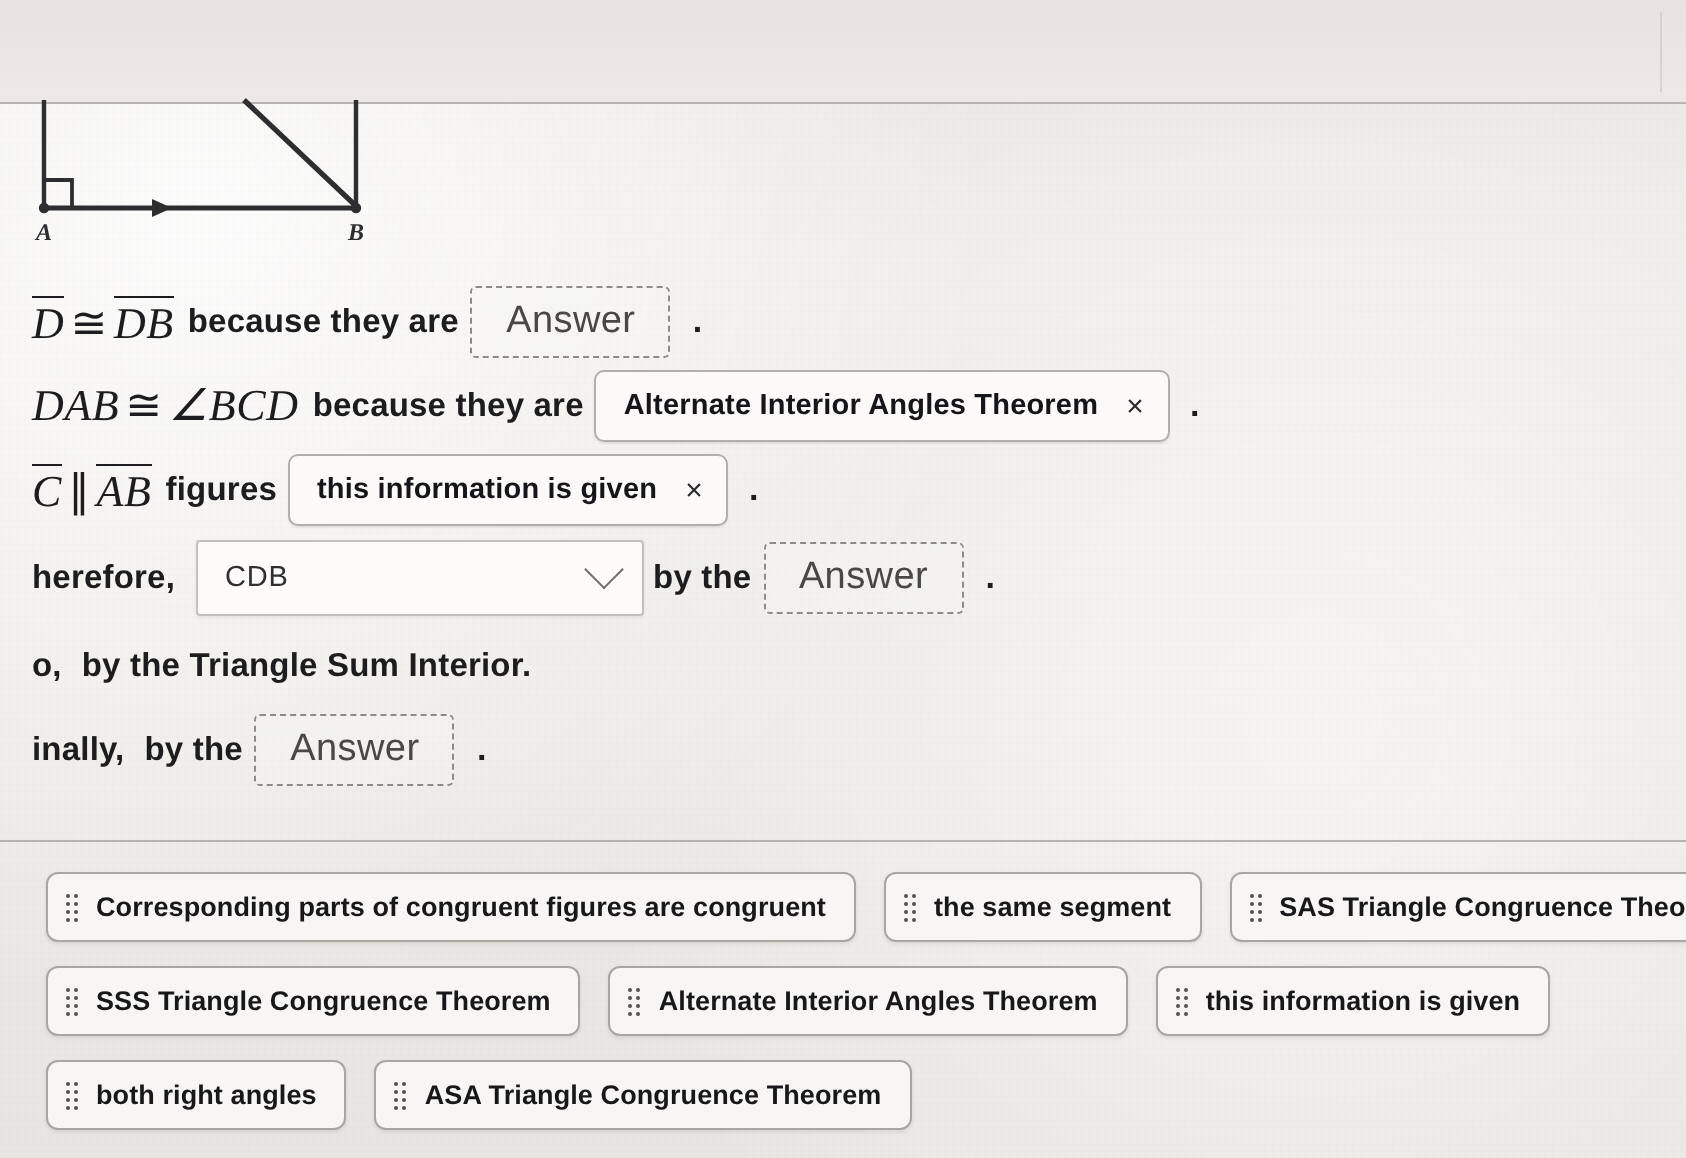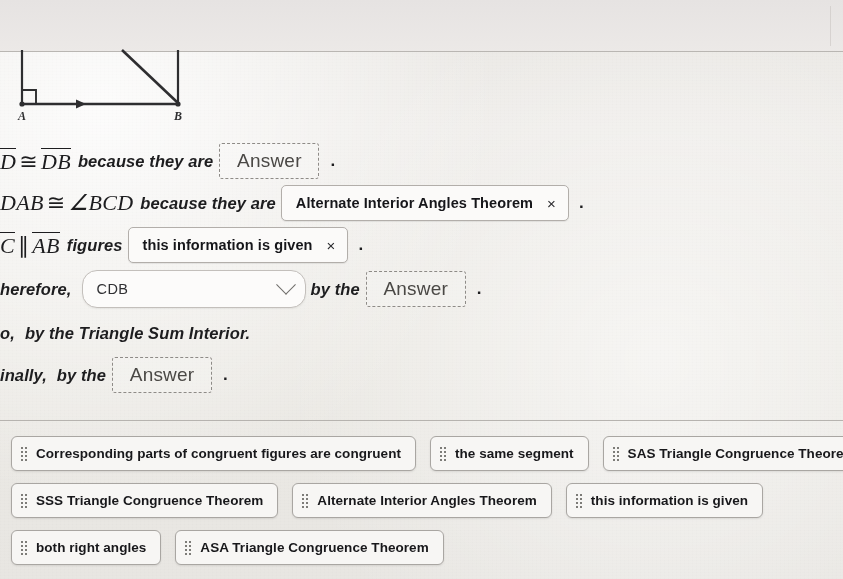--- a/index.html
+++ b/index.html
@@ -67,21 +67,21 @@
   
   .proof {
     position: absolute;
     left: 0; top: 140px;
     width: 843px;
   }
   .pline {
     display: flex;
     align-items: center;
     height: 42px;
-    padding-left: 0;
+    padding-left: 16px;
     white-space: nowrap;
     font-size: 16.5px;
     font-weight: 600;
     letter-spacing: .1px;
   }
   .pline.tall { height: 46px; }
 
   .math {
     font-family: "Liberation Serif", serif;
     font-style: italic;
@@ -93,21 +93,21 @@
   .math .op {
     font-style: normal;
     padding: 0 3px;
   }
   .ovl {
     border-top: 1.6px solid #1d1d1f;
     padding-top: 1px;
     display: inline-block;
     line-height: 1.05;
   }
-  .txt { font-size: 16.5px; font-weight: 600; font-style: italic; }
+  .txt { font-size: 16.5px; font-weight: 600; }
   .sp { display: inline-block; width: 5px; }
   .period {
     font-size: 17px;
     font-weight: 700;
     margin-left: 5px;
   }
 
   
   .dropzone {
     display: inline-flex;
@@ -153,21 +153,21 @@
   
   .selectfield {
     display: inline-flex;
     align-items: center;
     justify-content: space-between;
     width: 196px;
     height: 36px;
     padding: 0 12px 0 14px;
     margin: 0 5px;
     border: 1px solid #c3bfbb;
-    border-radius: 15px;
+    border-radius: 2px;
     background: #fcfbfa;
     box-shadow: 0 1px 2px rgba(0,0,0,.06);
     font-size: 14.5px;
     font-weight: 500;
     color: #303033;
     letter-spacing: .4px;
   }
   .chev {
     width: 13px; height: 13px;
     border-right: 1.7px solid #6f6d6a;
@@ -184,21 +184,21 @@
   }
   .bank {
     position: absolute;
     left: 0; top: 430px;
     width: 843px;
   }
   .bank-row {
     display: flex;
     align-items: center;
     gap: 14px;
-    padding: 0 11px;
+    padding: 0 23px;
     height: 47px;
   }
   .tile {
     display: inline-flex;
     align-items: center;
     gap: 9px;
     height: 33px;
     padding: 0 14px 0 9px;
     border: 1px solid #a9a6a2;
     border-radius: 6px;

